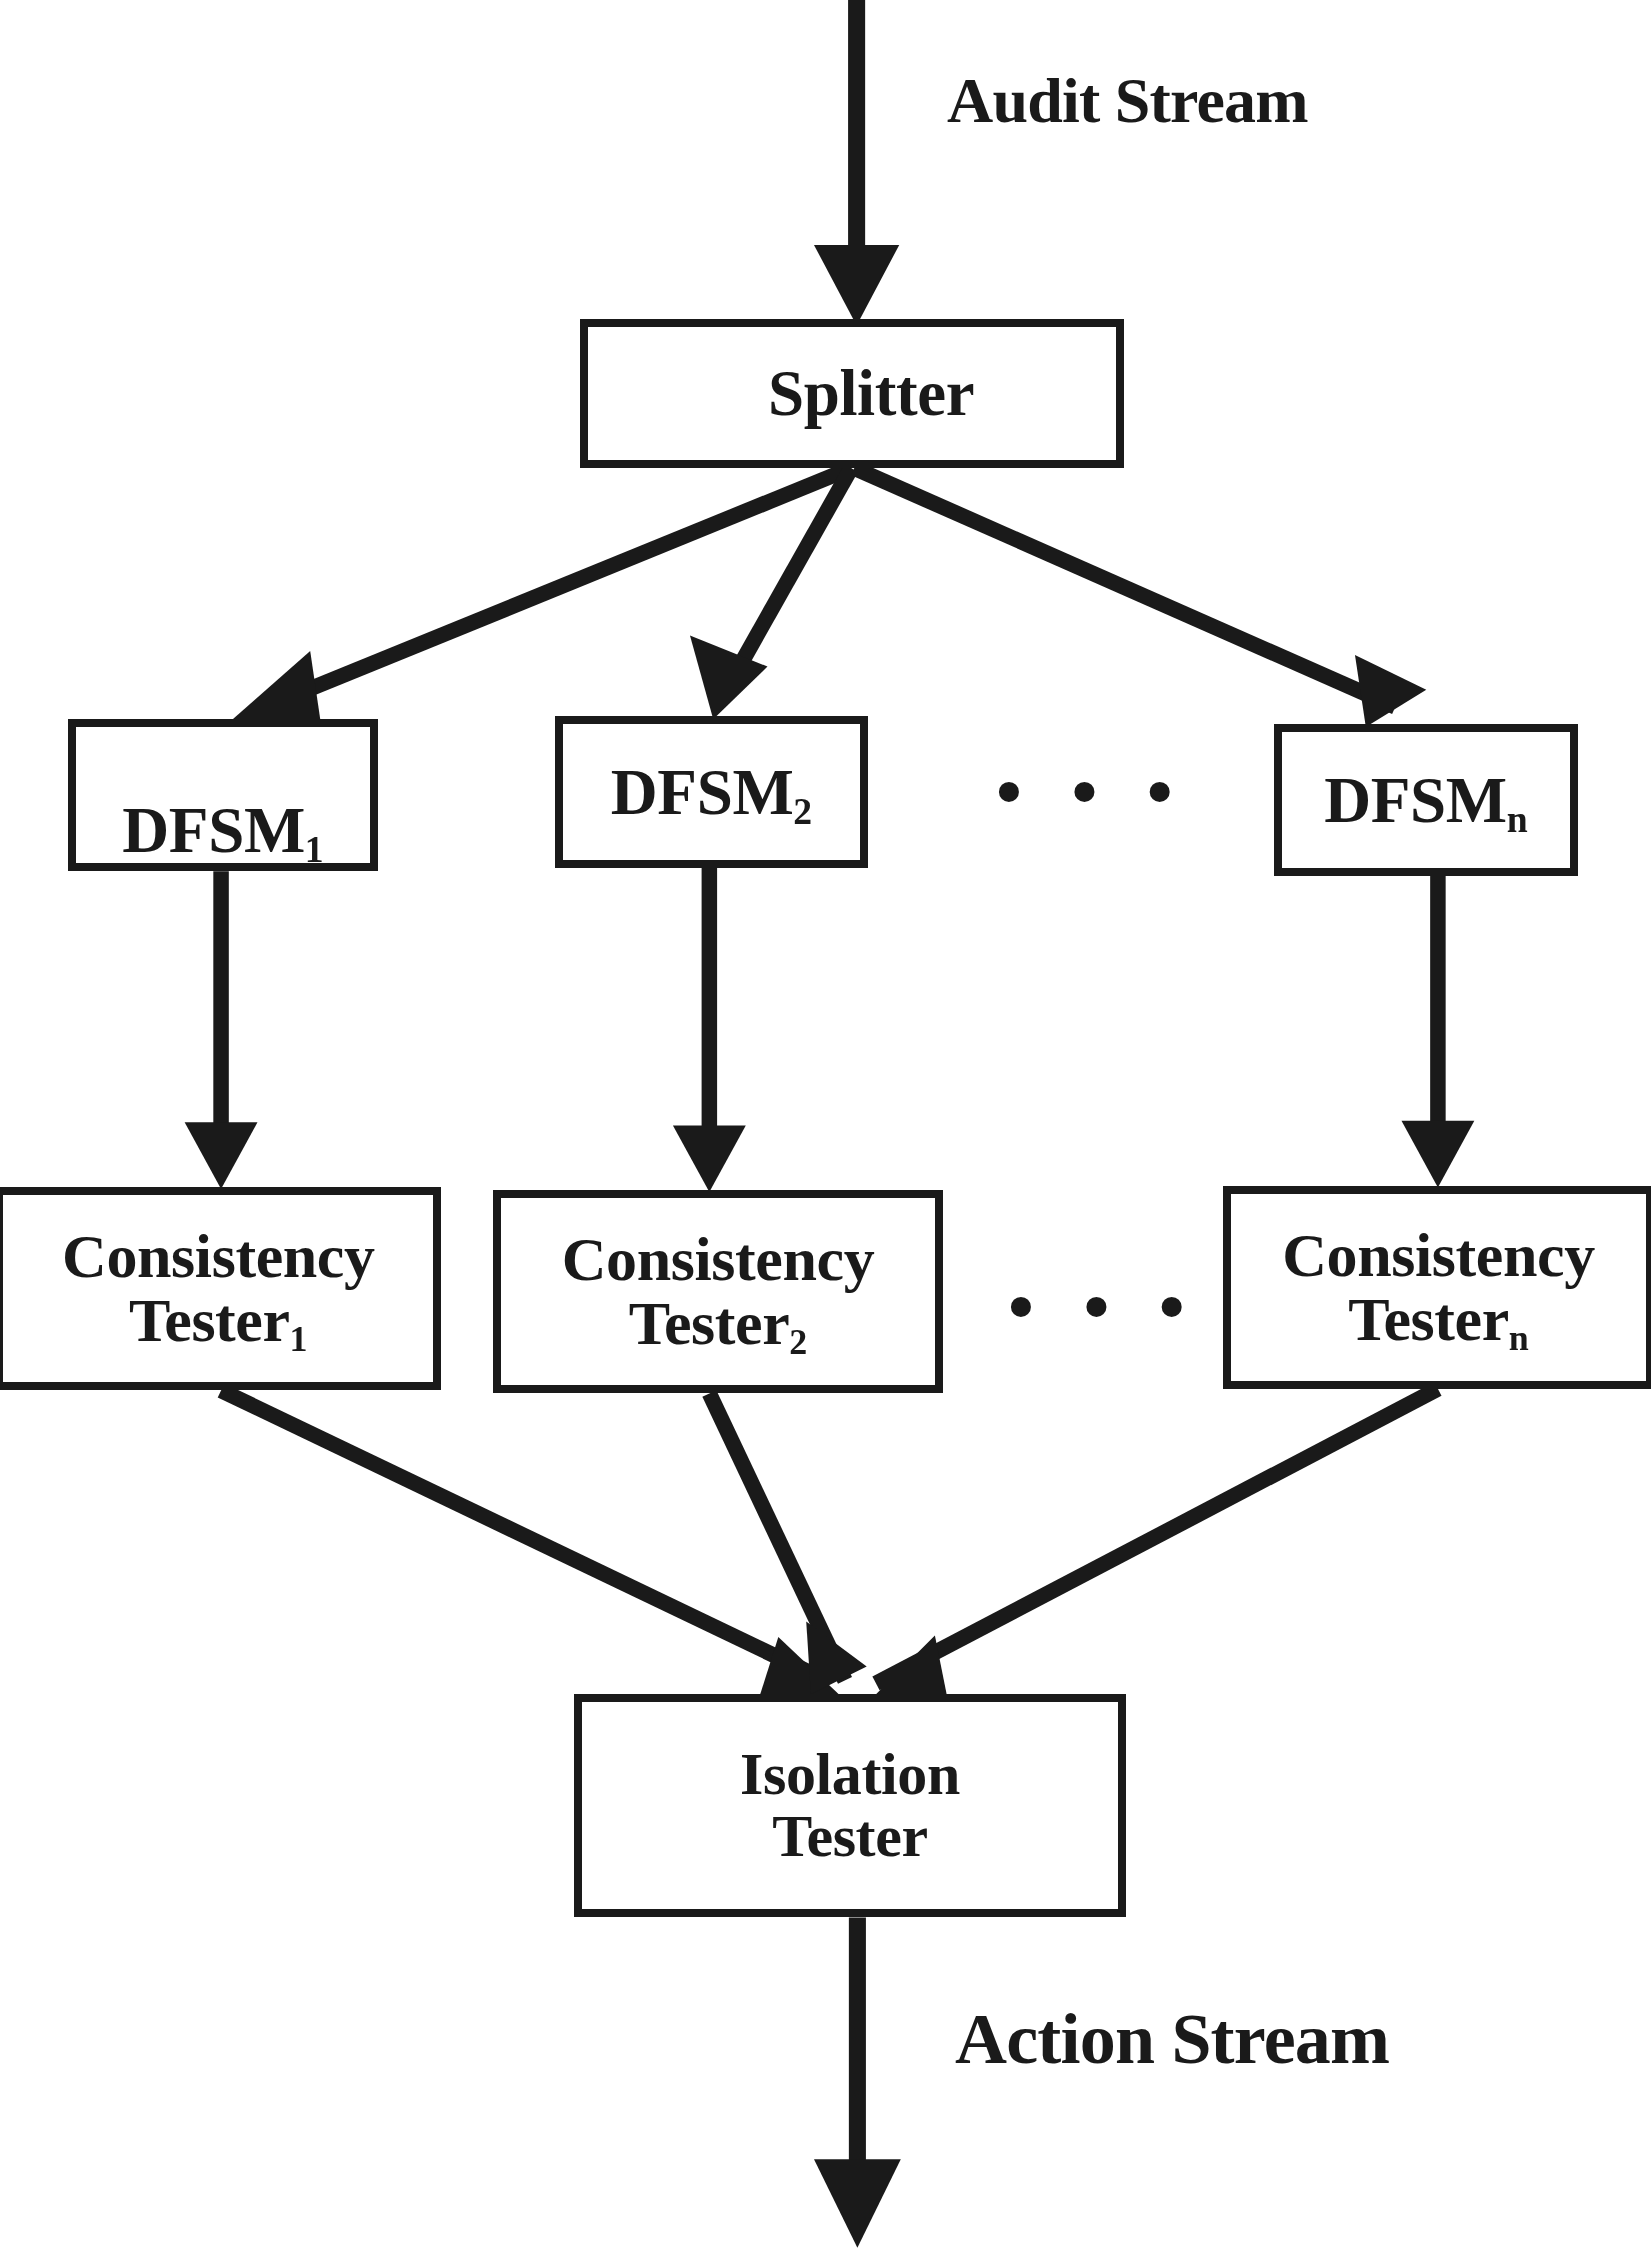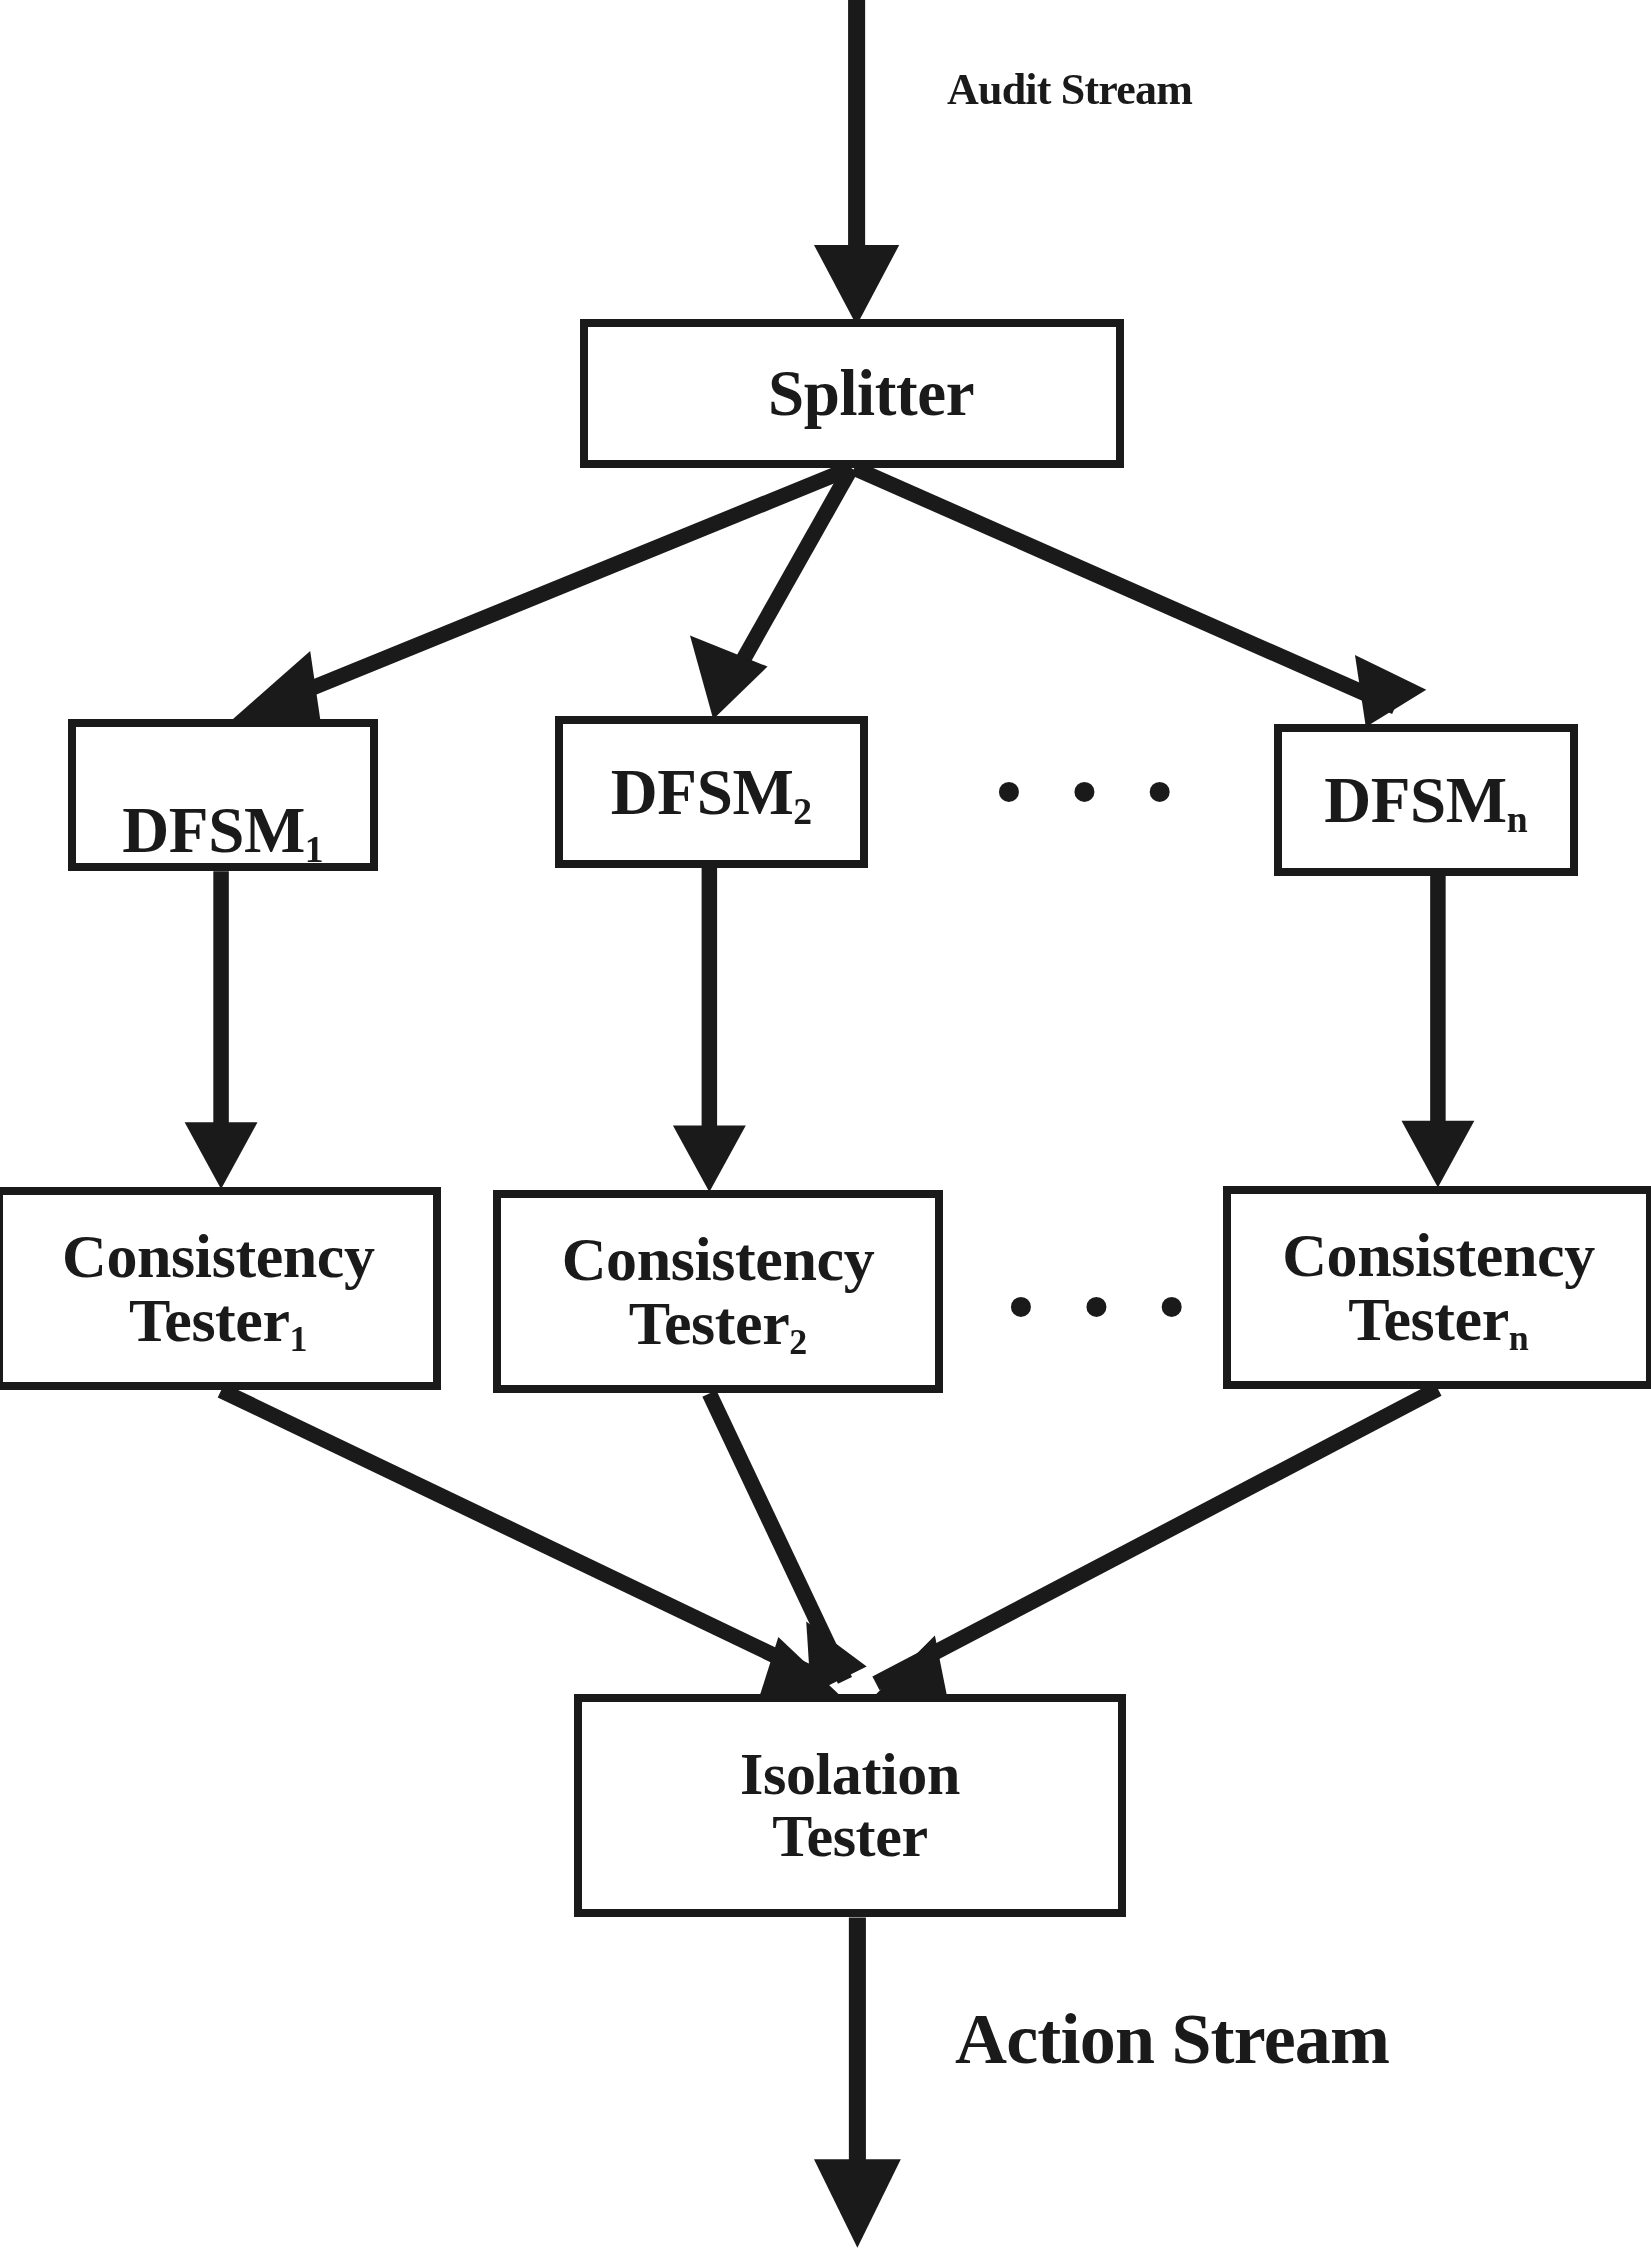--- a/index.html
+++ b/index.html
@@ -79,21 +79,21 @@
 
   #box-splitter  .node-label  { font-size: 65px; }
   #box-dfsm-1    .node-label,
   #box-dfsm-2    .node-label,
   #box-dfsm-n    .node-label  { font-size: 65px; }
   #box-ct-1      .node-label,
   #box-ct-2      .node-label,
   #box-ct-n      .node-label  { font-size: 62px; }
   #box-isolation .node-label  { font-size: 60px; }
 
-  #label-audit-stream  { left: 947px; top: 64px;  font-size: 44px; }
+  #label-audit-stream  { left: 947px; top: 64px;  font-size: 64px; }
   #label-action-stream { left: 955px; top: 1998px; font-size: 72px; }
 
   #ellipsis-dfsm { left: 996px; top: 755px;  font-size: 74px; }
   #ellipsis-ct   { left: 1008px; top: 1270px; font-size: 74px; }
 </style>
 </head>
 <body>
 
 <div id="canvas">
 

